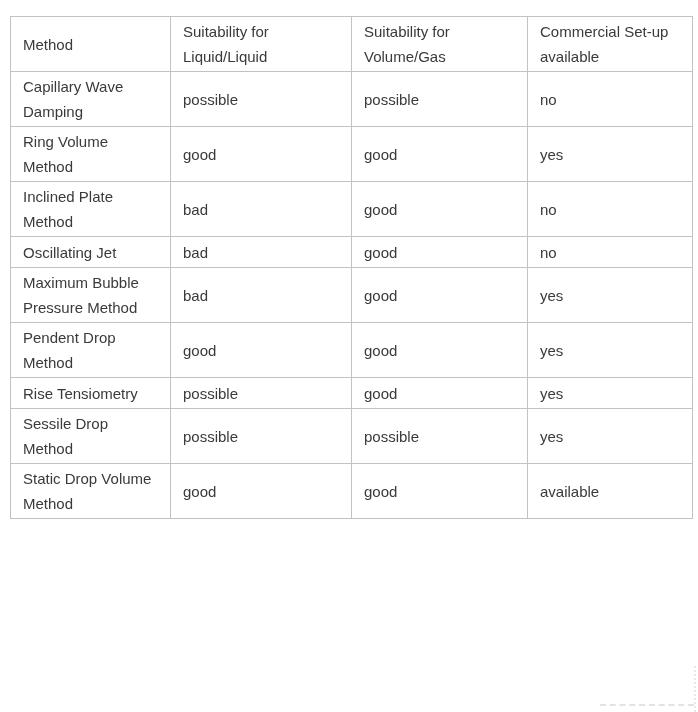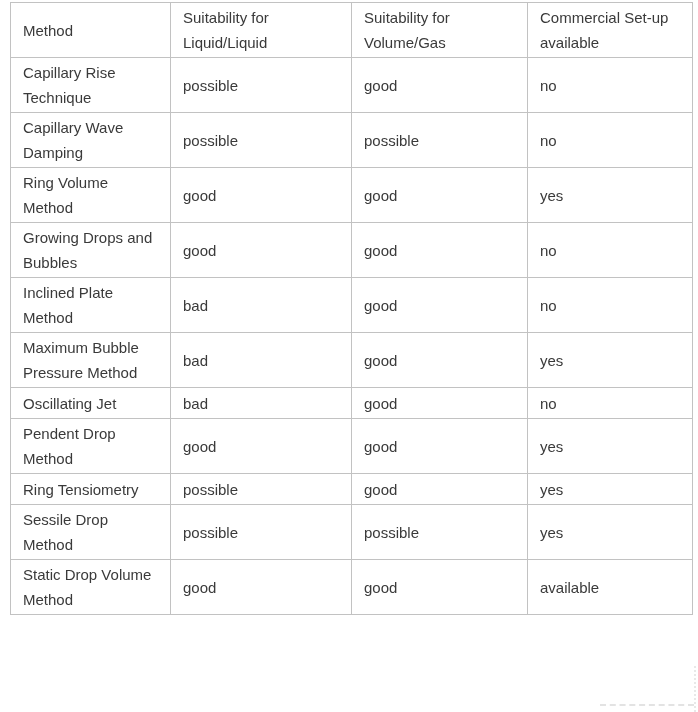--- a/index.html
+++ b/index.html
@@ -16,21 +16,21 @@
     width: 698px;
     height: 712px;
     background: var(--bg-color);
     position: relative;
     overflow: hidden;
     font-family: "Liberation Sans", sans-serif;
   }
   table.methods-table {
     position: absolute;
     left: 10px;
-    top: 2px;
+    top: 16px;
     width: 682px;
     border-collapse: collapse;
     table-layout: fixed;
   }
   .methods-table th,
   .methods-table td {
     border: 1px solid var(--border-color);
     padding: 2px 12px;
     font-size: 15px;
     line-height: 25px;
@@ -85,69 +85,57 @@
   <thead>
     <tr>
       <th>Method</th>
       <th>Suitability for Liquid/Liquid</th>
       <th>Suitability for Volume/Gas</th>
       <th>Commercial Set-up available</th>
     </tr>
   </thead>
   <tbody>
       <tr>
-        <td>Capillary Rise Technique</td>
-        <td>possible</td>
-        <td>good</td>
-        <td>no</td>
-      </tr>
-      <tr>
         <td>Capillary Wave Damping</td>
         <td>possible</td>
         <td>possible</td>
         <td>no</td>
       </tr>
       <tr>
         <td>Ring Volume Method</td>
         <td>good</td>
         <td>good</td>
         <td>yes</td>
       </tr>
       <tr>
-        <td>Growing Drops and Bubbles</td>
-        <td>good</td>
+        <td>Inclined Plate Method</td>
+        <td>bad</td>
         <td>good</td>
         <td>no</td>
       </tr>
       <tr>
-        <td>Inclined Plate Method</td>
+        <td>Oscillating Jet</td>
         <td>bad</td>
         <td>good</td>
         <td>no</td>
       </tr>
       <tr>
         <td>Maximum Bubble Pressure Method</td>
         <td>bad</td>
         <td>good</td>
         <td>yes</td>
       </tr>
       <tr>
-        <td>Oscillating Jet</td>
-        <td>bad</td>
-        <td>good</td>
-        <td>no</td>
-      </tr>
-      <tr>
         <td>Pendent Drop Method</td>
         <td>good</td>
         <td>good</td>
         <td>yes</td>
       </tr>
       <tr>
-        <td>Ring Tensiometry</td>
+        <td>Rise Tensiometry</td>
         <td>possible</td>
         <td>good</td>
         <td>yes</td>
       </tr>
       <tr>
         <td>Sessile Drop Method</td>
         <td>possible</td>
         <td>possible</td>
         <td>yes</td>
       </tr>

